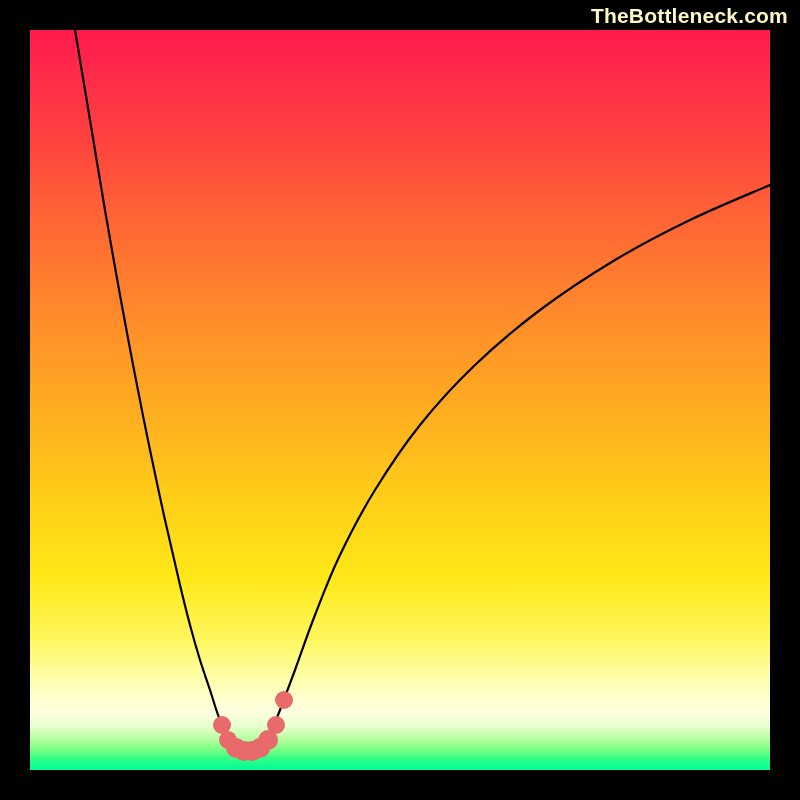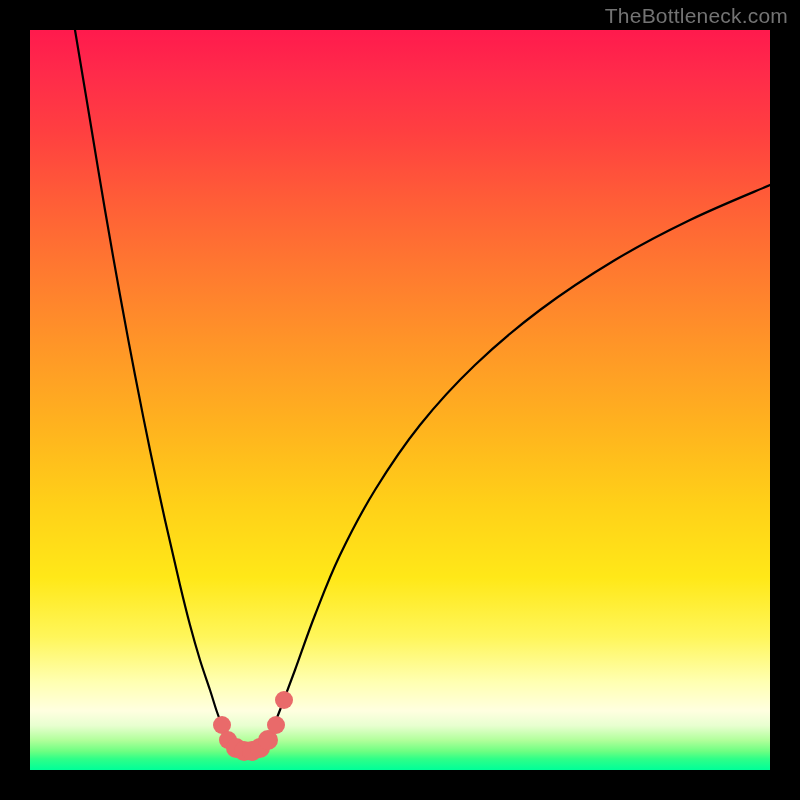--- a/index.html
+++ b/index.html
@@ -34,23 +34,23 @@
       #b0ff9a 96%,
       #6cff82 97.5%,
       #2fff88 98.5%,
       #00ff99 100%
     );
   }
   .watermark {
     position: absolute;
     top: 4px;
     right: 12px;
-    color: #737373;
+    color: #fef9c3;
     font-size: 21px;
-    font-weight: 400;
+    font-weight: 700;
     letter-spacing: 0.2px;
     user-select: none;
   }
   svg.curve {
     position: absolute;
     left: 0;
     top: 0;
     width: 740px;
     height: 740px;
     overflow: visible;

